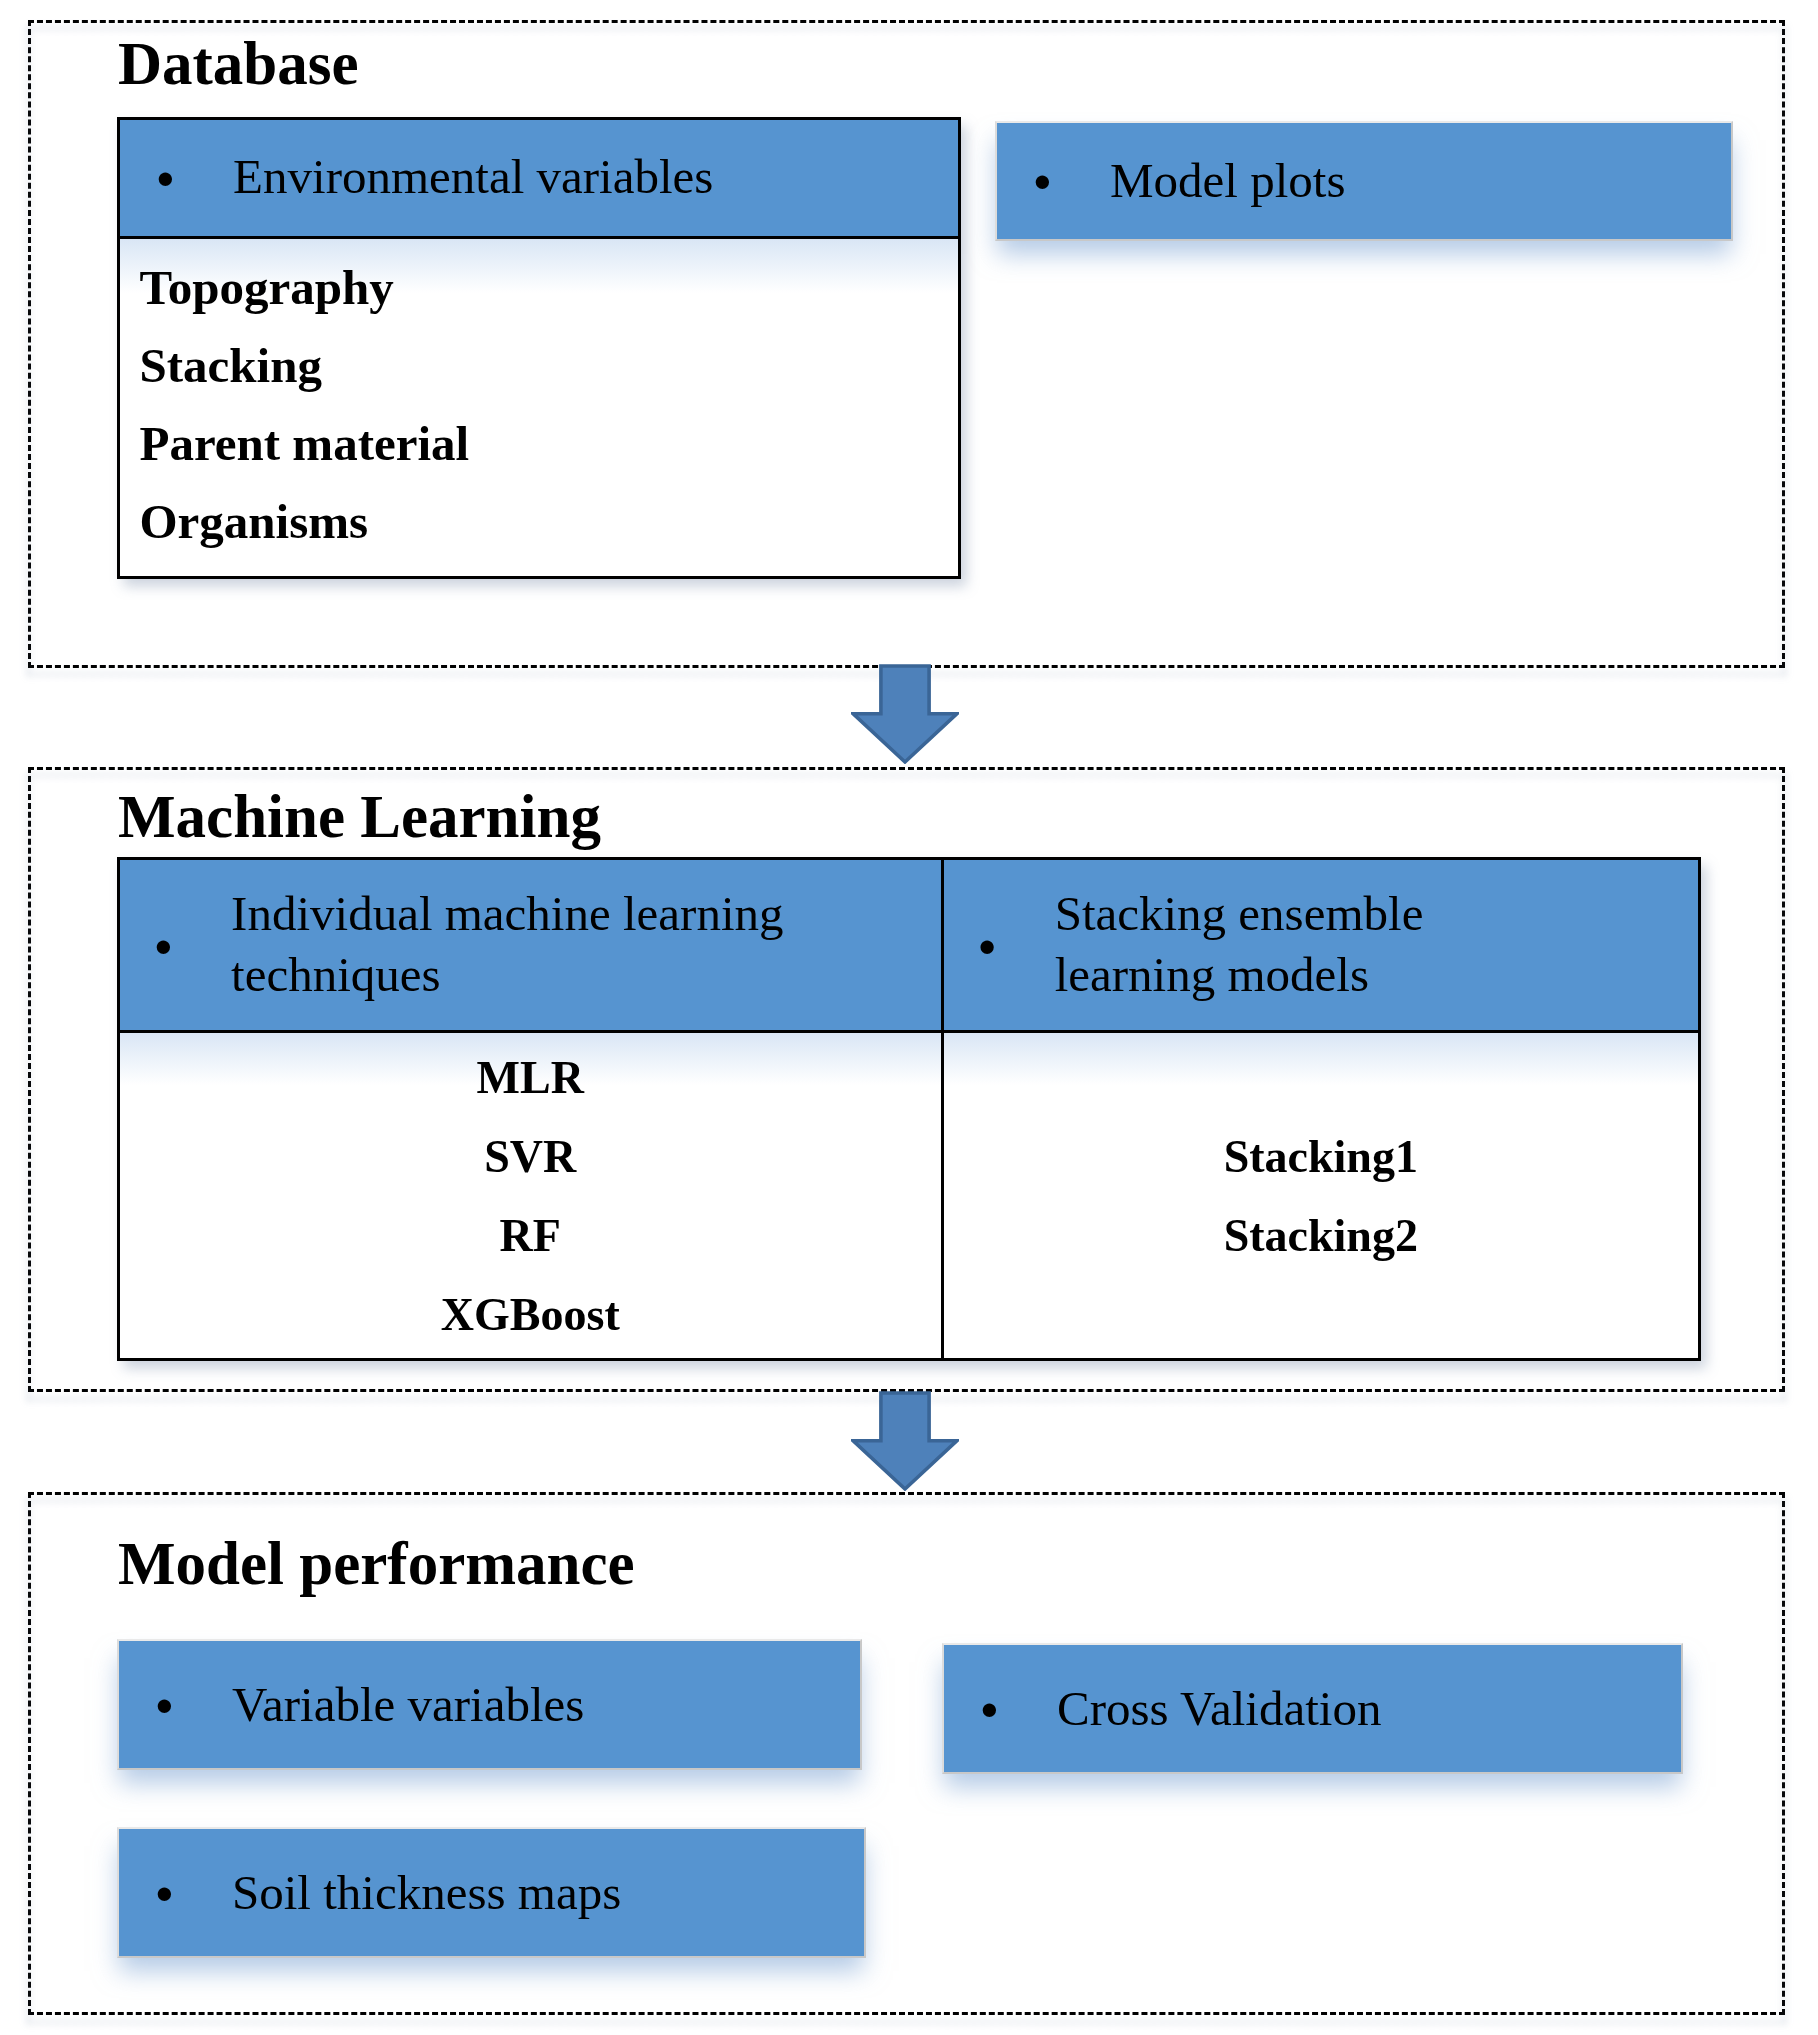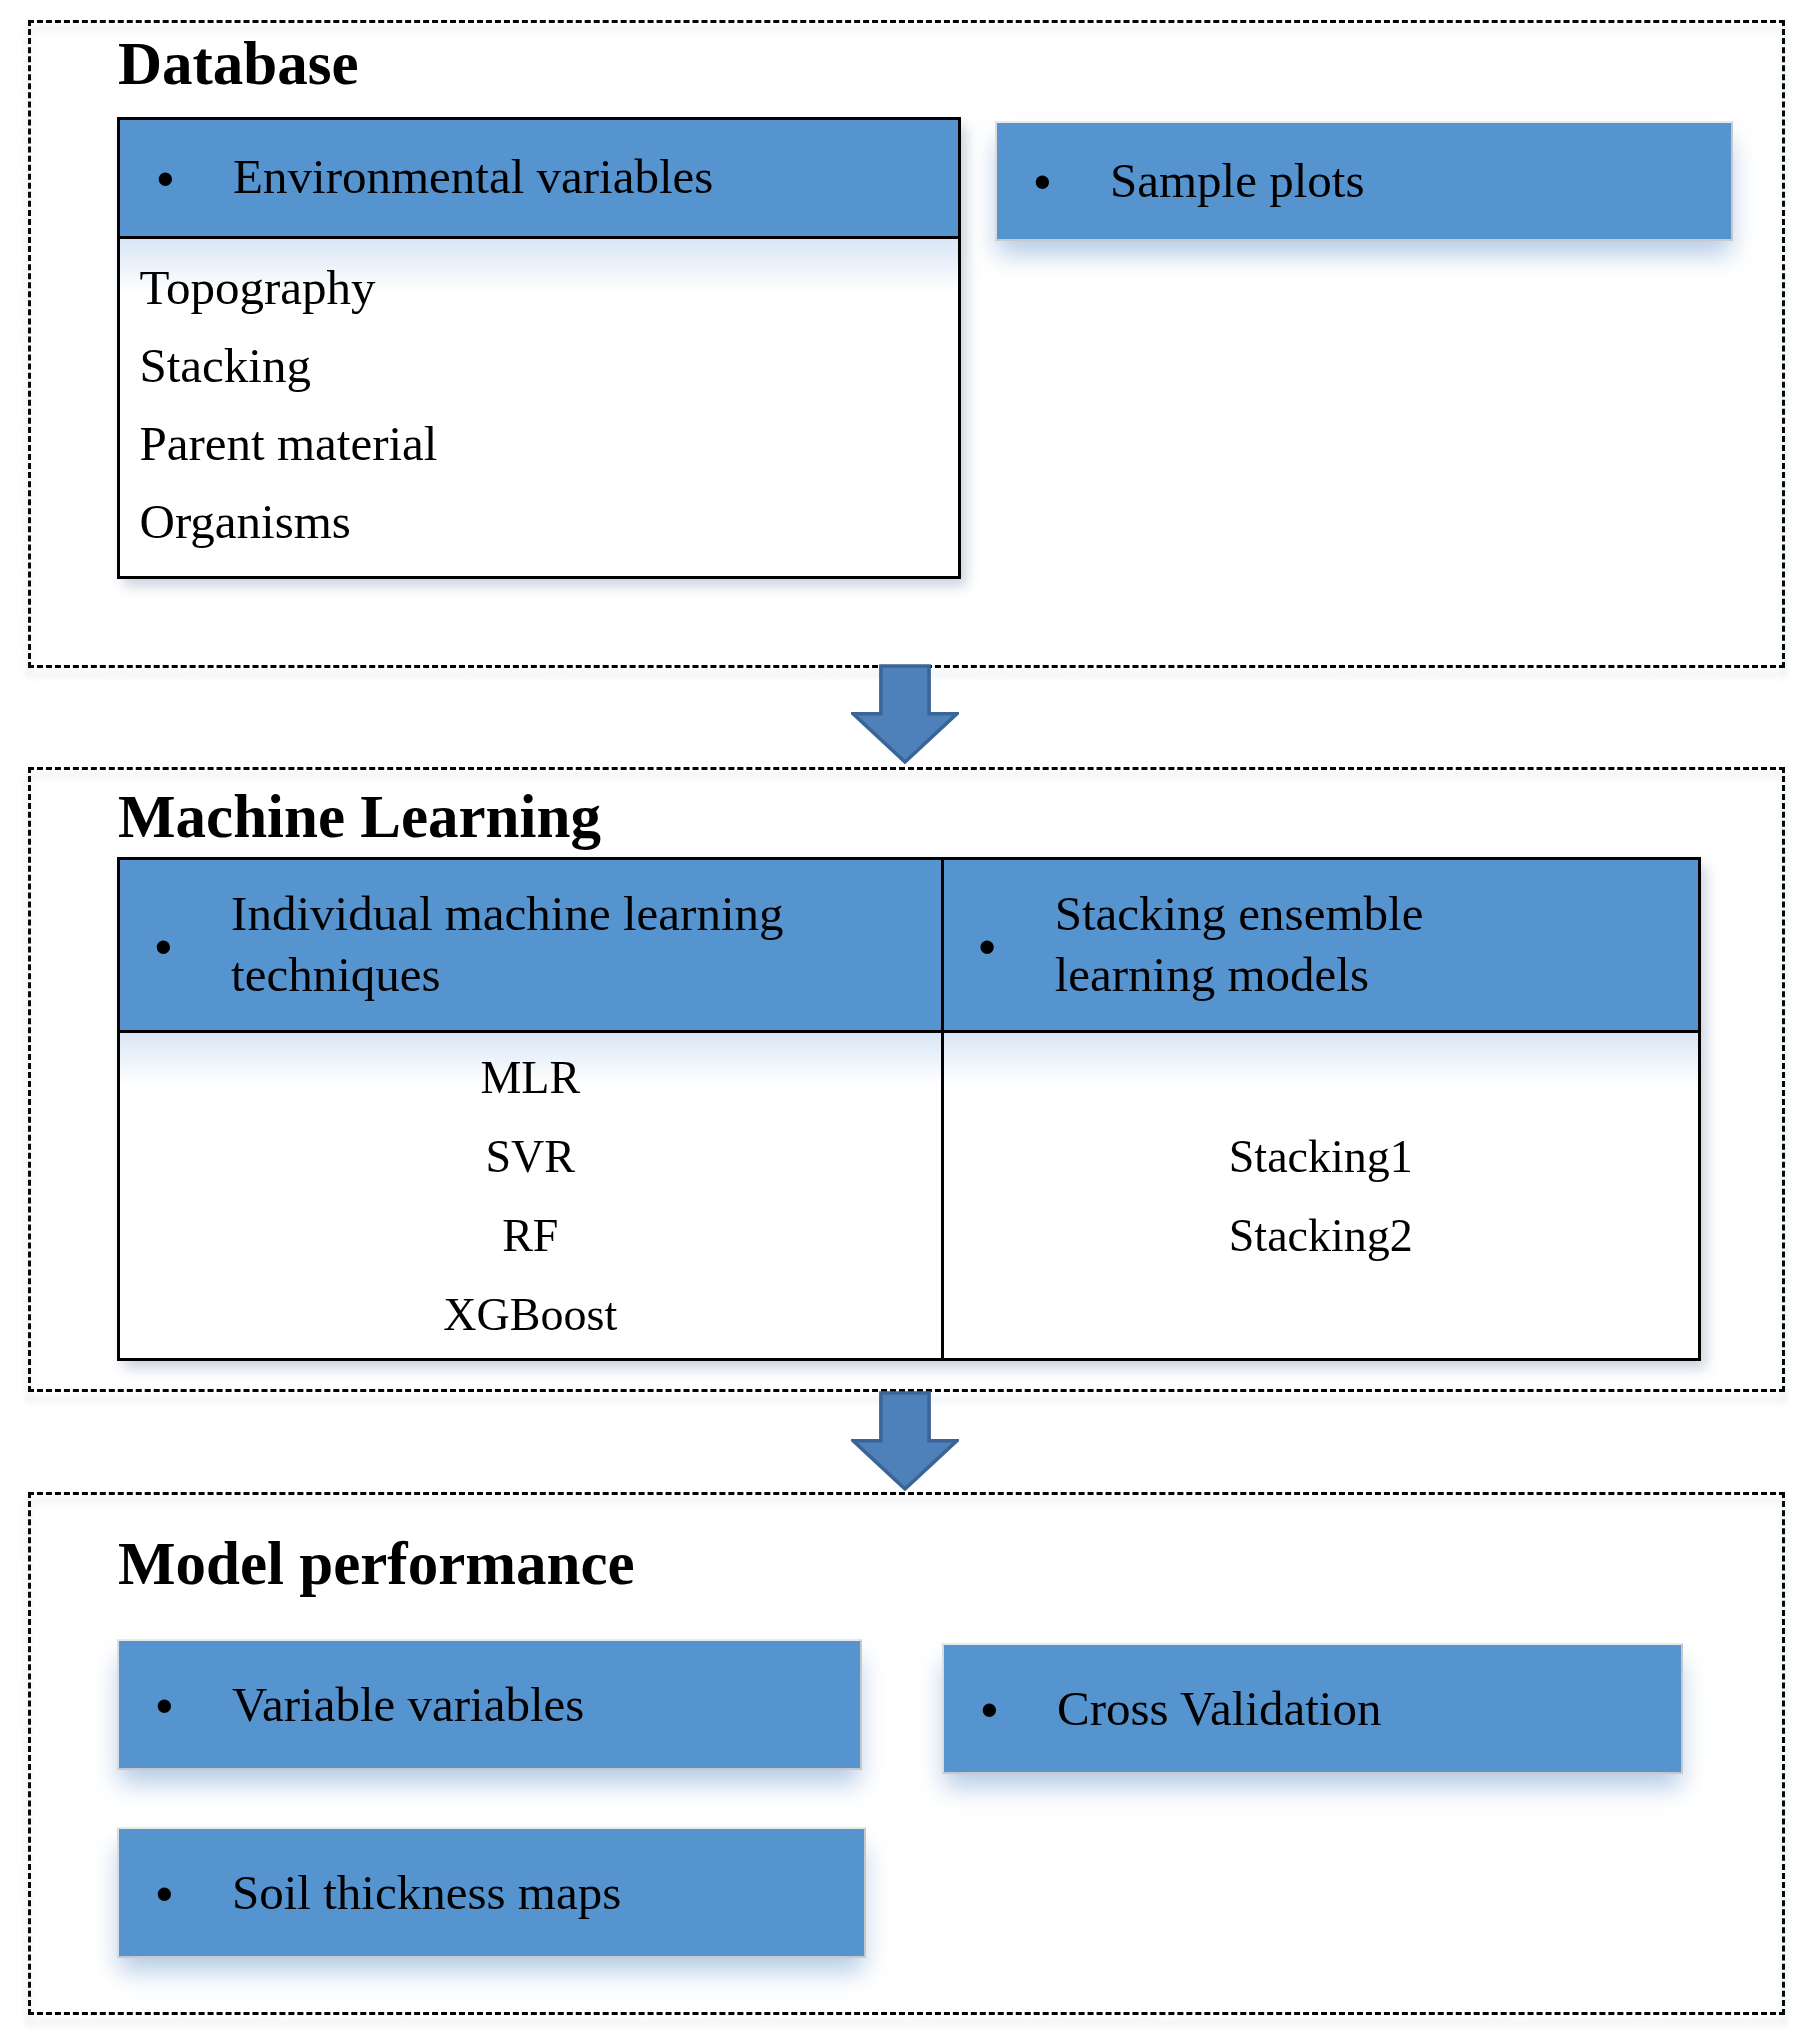--- a/index.html
+++ b/index.html
@@ -57,20 +57,21 @@
   }
   .bullet {
     flex:0 0 77px;
     font-size:31px;
     line-height:1;
     padding-left:3.1px;
   }
   .htext { font-size:49px; line-height:1.24; }
   .table-body {
     background:linear-gradient(180deg,#d9e6f5 0%,#ffffff 16%);
+    font-weight:bold;
   }
 
   
   .env-table { left:86px; top:94px; width:838px; }
   .env-table .table-header { height:116px; padding-left:33px; }
   .env-table .table-body { padding:10.3px 15.4px 15.4px 19.5px; }
   .env-table .li { font-size:49px; line-height:78px; white-space:nowrap; }
 
   
   .ml-table {
@@ -139,21 +140,21 @@
       <div class="table-body">
         <div class="li">Topography</div>
         <div class="li">Stacking</div>
         <div class="li">Parent material</div>
         <div class="li">Organisms</div>
       </div>
     </div>
 
     <div class="badge sample-plots">
       <span class="bullet">●</span>
-      <span class="blabel">Sample plots</span>
+      <span class="blabel">Model plots</span>
     </div>
   </section>
 
   <svg class="arrow arrow-1" width="108" height="100" viewBox="0 0 210 195">
     <polygon points="58,4 152,4 152,97 206,97 105,191 4,97 58,97"></polygon>
   </svg>
 
   <section class="dashed sec-ml">
     <h2 class="title">Machine Learning</h2>
 

